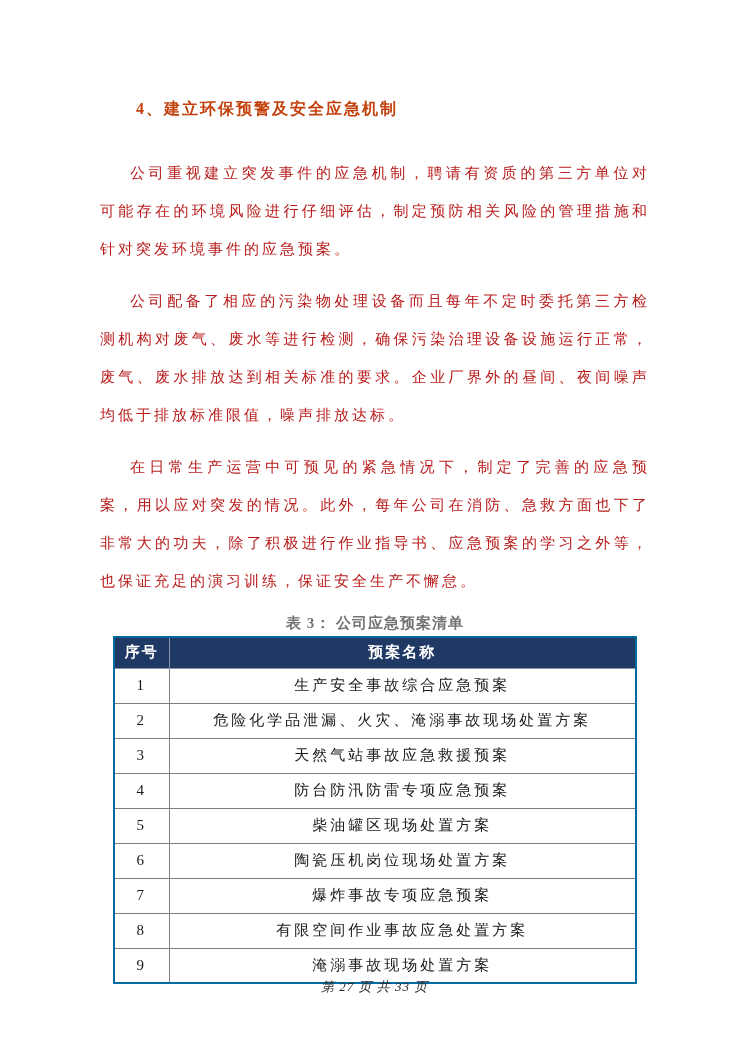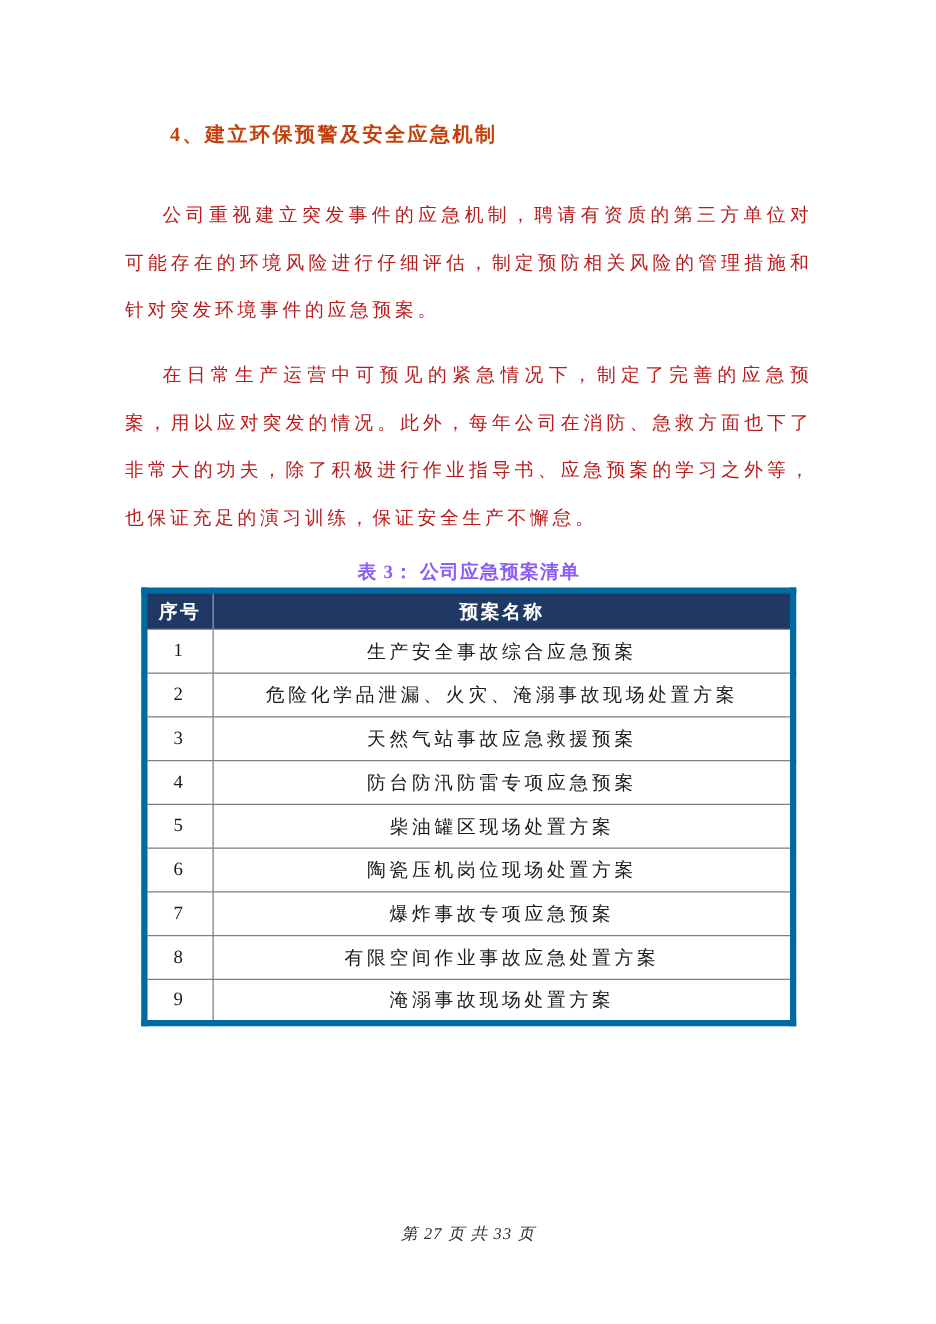--- a/index.html
+++ b/index.html
@@ -36,29 +36,29 @@
     text-indent: 2em;
     text-align: justify;
     color: #b91c1c;
     margin-bottom: 14px;
   }
   .table-caption {
     font-size: 15px;
     font-weight: bold;
     letter-spacing: 1px;
     text-align: center;
-    color: #8b5cf6;
+    color: #737373;
     margin-top: 10px;
     margin-bottom: 3px;
   }
   table.plan-table {
     width: 524px;
     margin: 0 auto;
     border-collapse: collapse;
-    border: 5px solid #0369a1;
+    border: 2px solid #0369a1;
     table-layout: fixed;
   }
   table.plan-table th, table.plan-table td {
     border: 1px solid #7f7f7f;
     text-align: center;
     vertical-align: middle;
   }
   table.plan-table th {
     background: #1f3864;
     color: #ffffff;
@@ -94,20 +94,21 @@
 </style>
 </head>
 <body>
 
 <div class="page">
   <div class="content">
 
     <div class="heading">4、建立环保预警及安全应急机制</div>
 
     <p class="para">公司重视建立突发事件的应急机制，聘请有资质的第三方单位对可能存在的环境风险进行仔细评估，制定预防相关风险的管理措施和针对突发环境事件的应急预案。</p>
+    <p class="para">公司配备了相应的污染物处理设备而且每年不定时委托第三方检测机构对废气、废水等进行检测，确保污染治理设备设施运行正常，废气、废水排放达到相关标准的要求。企业厂界外的昼间、夜间噪声均低于排放标准限值，噪声排放达标。</p>
     <p class="para">在日常生产运营中可预见的紧急情况下，制定了完善的应急预案，用以应对突发的情况。此外，每年公司在消防、急救方面也下了非常大的功夫，除了积极进行作业指导书、应急预案的学习之外等，也保证充足的演习训练，保证安全生产不懈怠。</p>
 
     <div class="table-caption">表 3： 公司应急预案清单</div>
 
     <table class="plan-table">
       <colgroup>
         <col class="col-index">
         <col>
       </colgroup>
       <thead>

